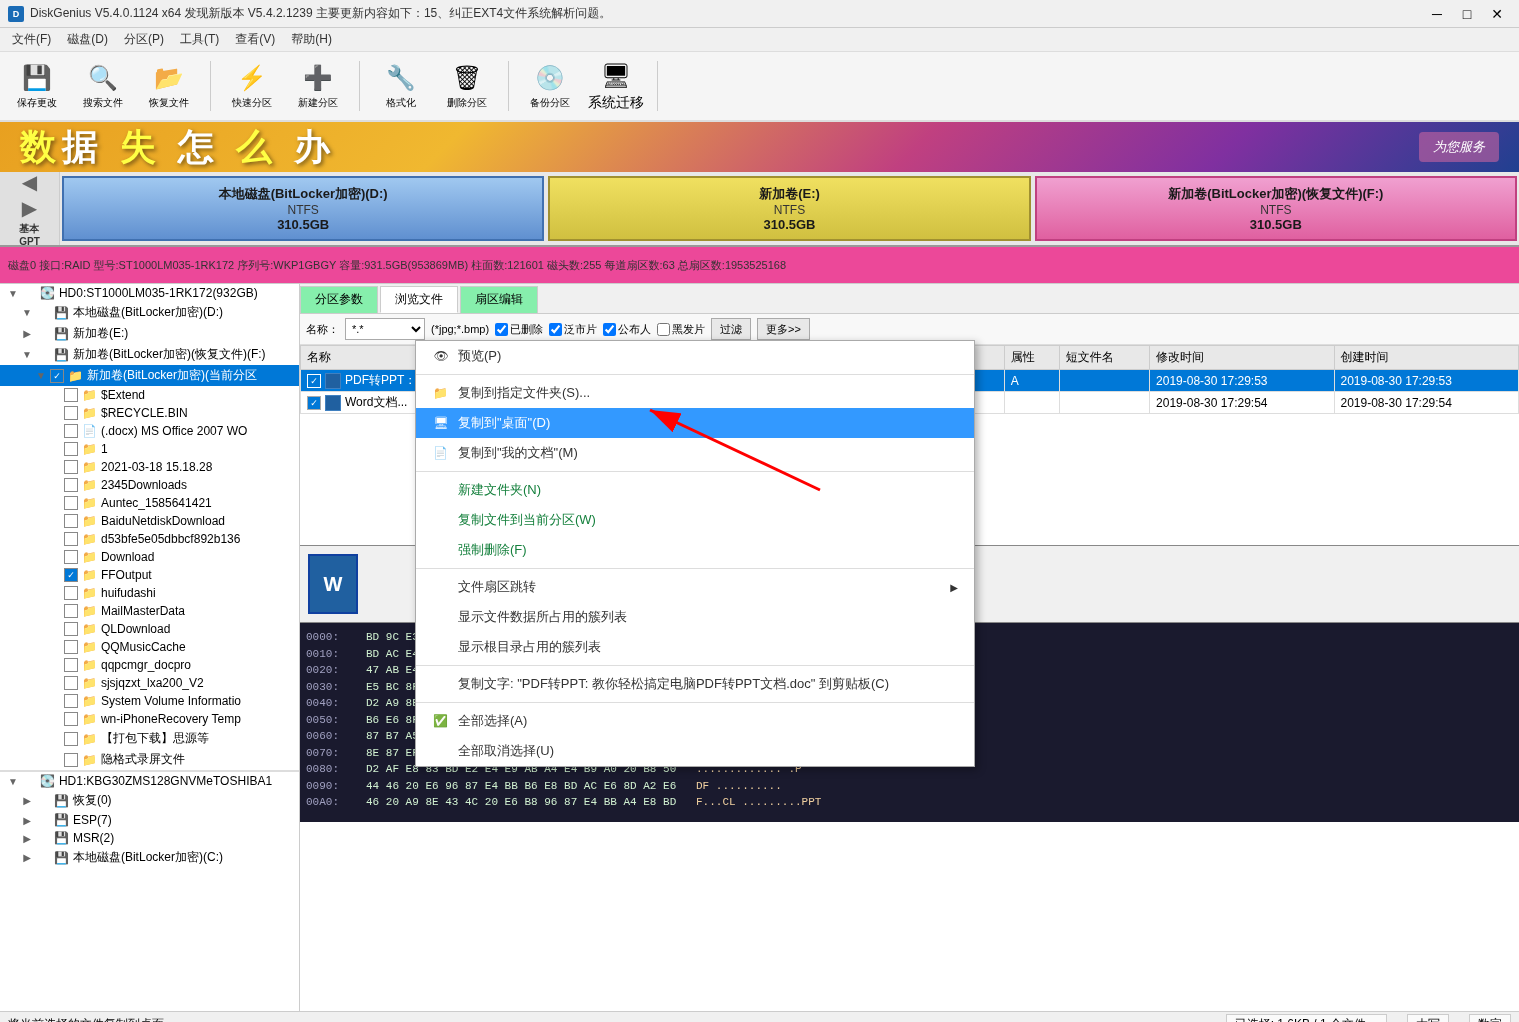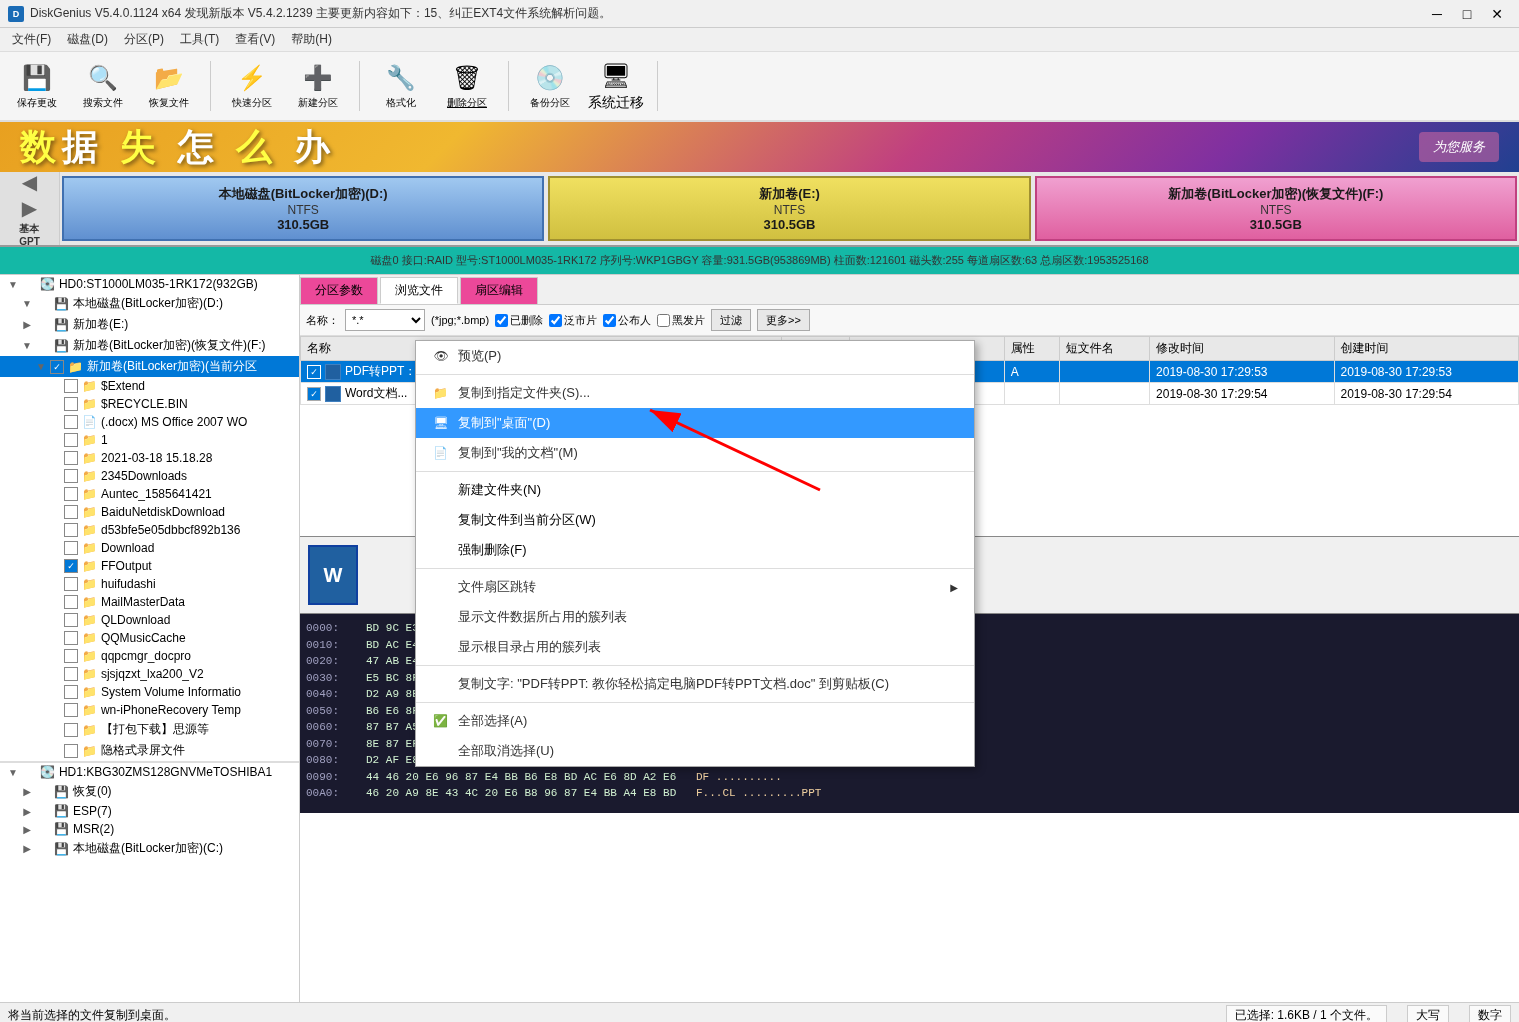--- a/index.html
+++ b/index.html
@@ -34,40 +34,40 @@
     .disk-label { font-size: 10px; color: #333; font-weight: bold; }
     .partition-block { flex: 1; display: flex; flex-direction: column; align-items: center; justify-content: center; border: 2px solid #aaa; margin: 4px 2px; cursor: pointer; padding: 4px; }
     .partition-block.blue { background: linear-gradient(to bottom, #a0c8f0, #6090d0); border-color: #4070b0; }
     .partition-block.yellow { background: linear-gradient(to bottom, #f0e060, #d0c040); border-color: #a09030; }
     .partition-block.pink { background: linear-gradient(to bottom, #f0a0d0, #e060a0); border-color: #c04080; }
     .partition-block .pb-title { font-size: 13px; font-weight: bold; color: #1a1a1a; }
     .partition-block .pb-fs { font-size: 12px; color: #333; }
     .partition-block .pb-size { font-size: 13px; font-weight: bold; color: #1a1a1a; }
 
     
-    #disk-info-bar { background: #14b8a6; height: 28px; display: flex; align-items: center; padding: 0 8px; font-size: 11px; color: #333; border-bottom: 1px solid #ccc; justify-content: center; }
+    #disk-info-bar { background: #ec4899; height: 37px; display: flex; align-items: center; padding: 0 8px; font-size: 11px; color: #333; border-bottom: 1px solid #ccc; }
 
     
     #main { display: flex; height: calc(1022px - 28px - 24px - 70px - 50px - 75px - 22px - 26px); }
 
     
     #left-panel { width: 300px; background: white; border-right: 1px solid #ccc; overflow-y: auto; font-size: 12px; }
     .tree-item { padding: 2px 4px; cursor: pointer; white-space: nowrap; display: flex; align-items: center; gap: 2px; }
     .tree-item.selected { background: #0078d7; color: white; }
     .tree-indent { display: inline-block; }
     .tree-expand { width: 14px; display: inline-flex; align-items: center; justify-content: center; cursor: pointer; font-size: 10px; color: #666; }
     .tree-checkbox { width: 14px; height: 14px; border: 1px solid #888; display: inline-flex; align-items: center; justify-content: center; background: white; margin-right: 2px; }
     .tree-checkbox.checked { background: #0078d7; color: white; font-size: 9px; }
 
     
     #right-panel { flex: 1; display: flex; flex-direction: column; background: white; }
 
     
     #tab-bar { display: flex; background: #f0f0f0; border-bottom: 1px solid #ccc; padding-top: 2px; }
-    .tab { padding: 4px 14px; cursor: pointer; border: 1px solid #ccc; border-bottom: none; background: #ec4899; margin-right: 2px; font-size: 12px; }
+    .tab { padding: 4px 14px; cursor: pointer; border: 1px solid #ccc; border-bottom: none; background: #86efac; margin-right: 2px; font-size: 12px; }
     .tab.active { background: white; border-bottom: 1px solid white; z-index: 1; }
 
     
     #filter-bar { display: flex; align-items: center; padding: 4px 6px; border-bottom: 1px solid #ddd; background: #f8f8f8; gap: 6px; flex-wrap: wrap; }
     .filter-label { font-size: 11px; }
     .filter-select { height: 22px; border: 1px solid #aaa; background: white; font-size: 11px; padding: 0 2px; }
     .filter-checkbox { display: flex; align-items: center; gap: 2px; font-size: 11px; }
     .filter-btn { height: 22px; padding: 0 8px; border: 1px solid #aaa; background: #e8e8e8; cursor: pointer; font-size: 11px; }
 
     
@@ -81,21 +81,21 @@
     #hex-view { height: 200px; background: #1a1a2e; color: #d0d0d0; font-family: 'Courier New', monospace; font-size: 11px; padding: 6px; overflow-y: auto; border-top: 1px solid #888; }
     .hex-line { display: flex; gap: 10px; line-height: 1.5; }
     .hex-offset { color: #a0a0c0; min-width: 50px; }
     .hex-bytes { min-width: 320px; color: #d0f0d0; }
     .hex-ascii { color: #f0d0a0; }
 
     
     #context-menu { position: absolute; left: 415px; top: 340px; width: 560px; background: white; border: 1px solid #aaa; box-shadow: 3px 3px 8px rgba(0,0,0,0.3); z-index: 1000; font-size: 13px; }
     .ctx-item { padding: 6px 16px; cursor: pointer; color: #333; display: flex; align-items: center; gap: 8px; }
     .ctx-item.highlighted { background: #3399ff; color: white; }
-    .ctx-item.disabled { color: #000000; cursor: default; }
+    .ctx-item.disabled { color: #15803d; cursor: default; }
     .ctx-separator { height: 1px; background: #ddd; margin: 3px 0; }
     .ctx-item .ctx-icon { width: 18px; height: 18px; display: flex; align-items: center; justify-content: center; border-radius: 2px; font-size: 12px; }
     .ctx-item .ctx-arrow { margin-left: auto; font-size: 10px; }
 
     
     #statusbar { height: 26px; background: #f0f0f0; border-top: 1px solid #ccc; display: flex; align-items: center; padding: 0 8px; font-size: 12px; justify-content: space-between; }
     #statusbar .status-left { flex: 1; }
     #statusbar .status-right { display: flex; gap: 20px; }
     #statusbar .status-section { border: 1px solid #ccc; padding: 1px 8px; background: #fafafa; }
 
@@ -148,21 +148,21 @@
       <div class="toolbar-icon" style="font-size:24px;">➕</div>
       <span style="font-size:10px;">新建分区</span>
     </div>
     <div class="toolbar-sep"></div>
     <div class="toolbar-btn">
       <div class="toolbar-icon" style="font-size:24px;">🔧</div>
       <span style="font-size:10px;">格式化</span>
     </div>
     <div class="toolbar-btn">
       <div class="toolbar-icon" style="font-size:24px;">🗑</div>
-      <span style="font-size:10px;text-decoration:underline;">删除分区</span>
+      <span style="font-size:10px;">删除分区</span>
     </div>
     <div class="toolbar-sep"></div>
     <div class="toolbar-btn">
       <div class="toolbar-icon" style="font-size:24px;">💿</div>
       <span style="font-size:10px;">备份分区</span>
     </div>
     <div class="toolbar-btn">
       <div class="toolbar-icon" style="font-size:24px;">🖥</div>
       <span style="font-size:14px;">系统迁移</span>
     </div>

